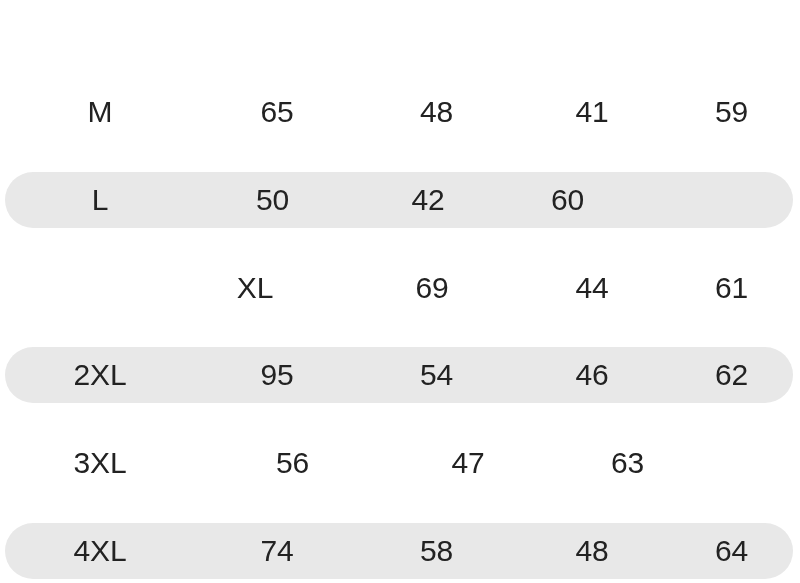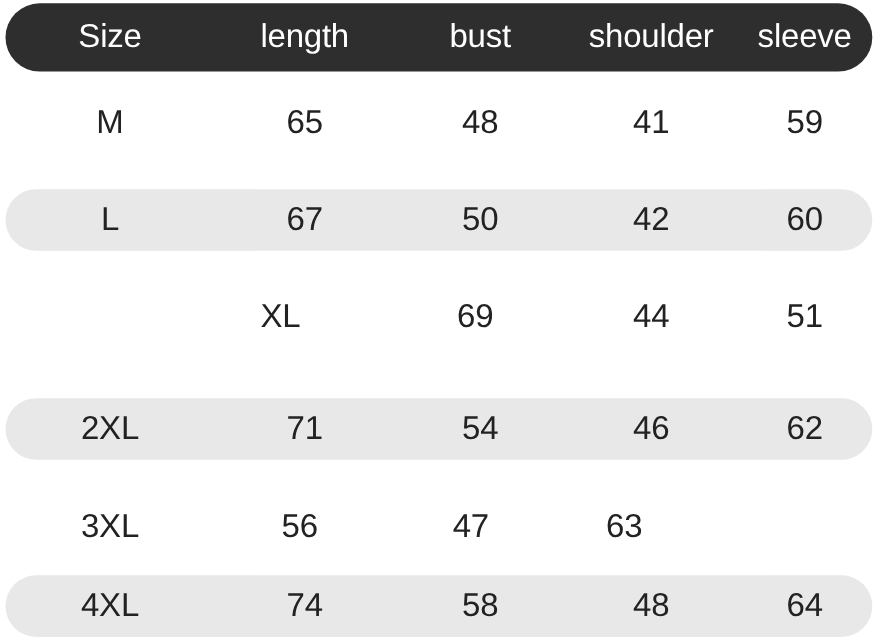--- a/index.html
+++ b/index.html
@@ -45,22 +45,22 @@
   }
 
   .data-row.striped {
     background: #e8e8e8;
   }
 
   
   .data-row.r0 { top:  84px; }
   .data-row.r1 { top: 172px; }
   .data-row.r2 { top: 260px; justify-content: flex-end; }
-  .data-row.r3 { top: 362px; }
-  .data-row.r4 { top: 451px; }
+  .data-row.r3 { top: 347px; }
+  .data-row.r4 { top: 435px; gap: 20px; }
   .data-row.r5 { top: 523px; align-items: flex-end; }
 
   
   .cell {
     text-align: center;
     box-sizing: border-box;
     white-space: nowrap;
     overflow: hidden;
   }
   .c-size     { width: 190px; }
@@ -83,54 +83,46 @@
     font-weight: 400;
     letter-spacing: -0.2px;
     line-height: 56px;
   }
 </style>
 </head>
 <body>
 
 <div id="size-chart">
 
-  <div class="row header-row">
-    <div class="cell c-size">Size</div>
-    <div class="cell c-length">length</div>
-    <div class="cell c-bust">bust</div>
-    <div class="cell c-shoulder">shoulder</div>
-    <div class="cell c-sleeve">sleeve</div>
-  </div>
 
   <div class="row data-row r0">
     <div class="cell c-size">M</div>
     <div class="cell c-length">65</div>
     <div class="cell c-bust">48</div>
     <div class="cell c-shoulder">41</div>
     <div class="cell c-sleeve">59</div>
   </div>
 
   <div class="row data-row r1 striped">
     <div class="cell c-size">L</div>
-    <div class="cell c-length">67</div>
     <div class="cell c-bust">50</div>
     <div class="cell c-shoulder">42</div>
     <div class="cell c-sleeve">60</div>
   </div>
 
   <div class="row data-row r2">
     <div class="cell c-size">XL</div>
     <div class="cell c-length">69</div>
     <div class="cell c-shoulder">44</div>
-    <div class="cell c-sleeve">51</div>
+    <div class="cell c-sleeve">61</div>
   </div>
 
   <div class="row data-row r3 striped">
     <div class="cell c-size">2XL</div>
-    <div class="cell c-length">71</div>
+    <div class="cell c-length">95</div>
     <div class="cell c-bust">54</div>
     <div class="cell c-shoulder">46</div>
     <div class="cell c-sleeve">62</div>
   </div>
 
   <div class="row data-row r4">
     <div class="cell c-size">3XL</div>
     <div class="cell c-bust">56</div>
     <div class="cell c-shoulder">47</div>
     <div class="cell c-sleeve">63</div>

